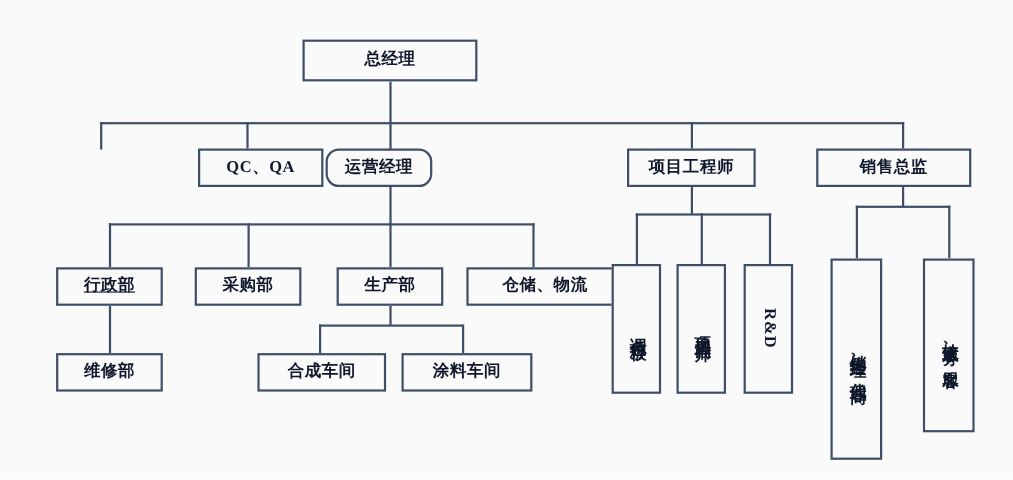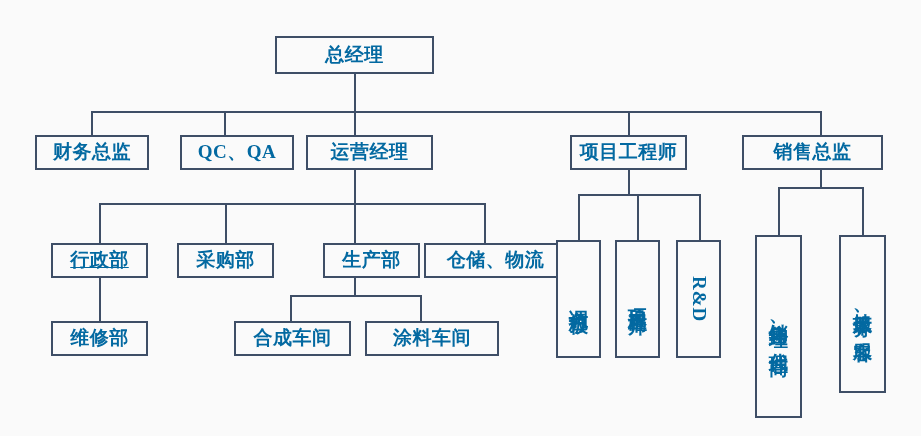--- a/index.html
+++ b/index.html
@@ -13,26 +13,26 @@
     height: 436px;
     background: #fafafa;
     font-family: "Liberation Serif", "DejaVu Serif", serif;
     overflow: hidden;
   }
   .node {
     position: absolute;
     box-sizing: border-box;
     border: 2px solid #3e4e66;
     background: #fafafa;
-    color: #0369a1;
+    color: #0f172a;
     display: flex;
     align-items: center;
     justify-content: center;
     text-align: center;
-    font-size: 19px;
+    font-size: 15px;
     font-weight: 700;
     line-height: 1.18;
     letter-spacing: 0.5px;
     z-index: 2;
   }
   .node.vertical {
     writing-mode: vertical-rl;
     text-orientation: upright;
     letter-spacing: 2px;
     line-height: 1.15;
@@ -84,47 +84,46 @@
 
   <div class="conn v" style="left:99px; top:278px; height:43px;"></div>
 
   <div class="conn v" style="left:354px; top:278px; height:18px;"></div>
   <div class="conn h" style="left:290px; top:295px; width:131px;"></div>
   <div class="conn v" style="left:290px; top:295px; height:26px;"></div>
   <div class="conn v" style="left:420px; top:295px; height:26px;"></div>
 
   <div class="node" style="left:275px; top:36px; width:159px; height:38px;">总经理</div>
 
-  <div class="node" style="left:35px; top:135px; width:114px; height:35px;">财务总监</div>
 
   <div class="node" style="left:180px; top:135px; width:114px; height:35px;">QC、QA</div>
 
-  <div class="node" style="left:306px; top:135px; width:127px; height:35px;">运营经理</div>
+  <div class="node" style="left:296px; top:135px; width:97px; height:35px;border-radius:12px;">运营经理</div>
 
   <div class="node" style="left:570px; top:135px; width:117px; height:35px;">项目工程师</div>
 
   <div class="node" style="left:742px; top:135px; width:141px; height:35px;">销售总监</div>
 
   <div class="node" style="left:51px; top:243px; width:97px; height:35px;text-decoration:underline;">行政部</div>
 
   <div class="node" style="left:177px; top:243px; width:97px; height:35px;">采购部</div>
 
-  <div class="node" style="left:306px; top:243px; width:97px; height:35px;margin-left:17px;">生产部</div>
+  <div class="node" style="left:306px; top:243px; width:97px; height:35px;">生产部</div>
 
   <div class="node" style="left:424px; top:243px; width:143px; height:35px;">仓储、物流</div>
 
   <div class="node vertical" style="left:556px; top:240px; width:45px; height:118px;">调色打板</div>
 
   <div class="node vertical" style="left:615px; top:240px; width:45px; height:118px;">项目工程师</div>
 
   <div class="node vertical-latin" style="left:676px; top:240px; width:45px; height:118px;">R&amp;D</div>
 
   <div class="node vertical" style="left:755px; top:235px; width:47px; height:183px;">销售经理、代理商</div>
 
   <div class="node vertical" style="left:839px; top:235px; width:47px; height:158px;">技术服务、客服</div>
 
   <div class="node" style="left:51px; top:321px; width:97px; height:35px;">维修部</div>
 
   <div class="node" style="left:222px; top:321px; width:117px; height:35px;margin-left:12px;">合成车间</div>
 
-  <div class="node" style="left:365px; top:321px; width:134px; height:35px;">涂料车间</div>
+  <div class="node" style="left:365px; top:321px; width:119px; height:35px;">涂料车间</div>
 
 </div>
 
 </body></html>

